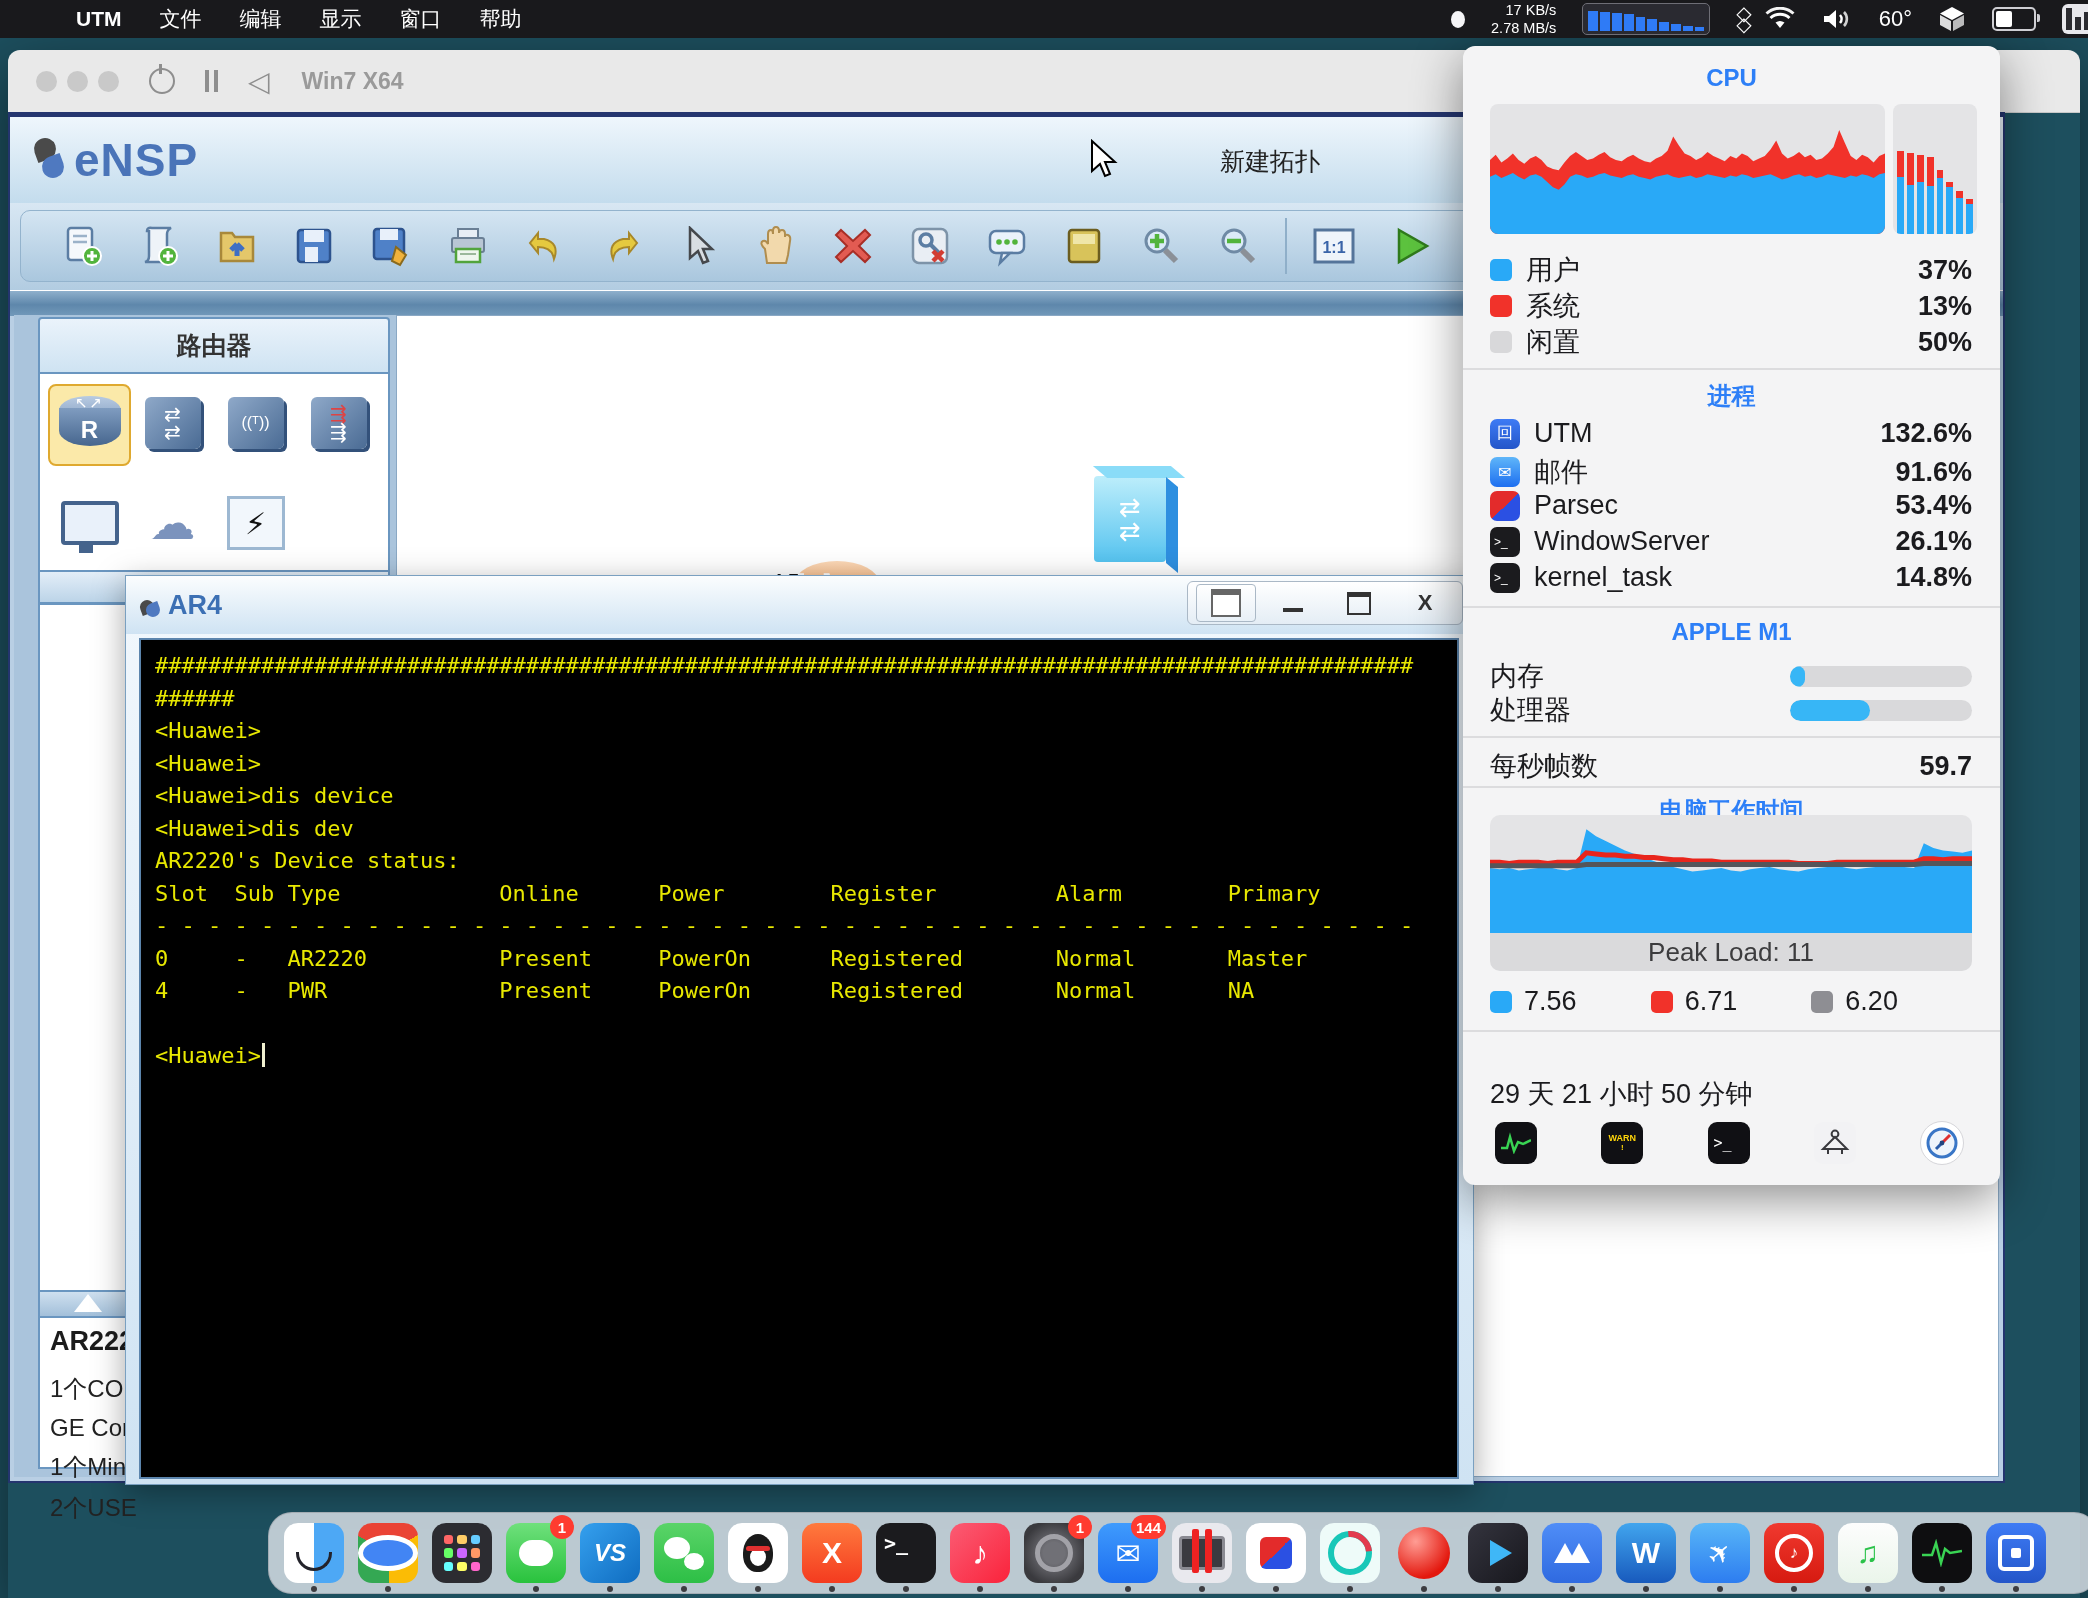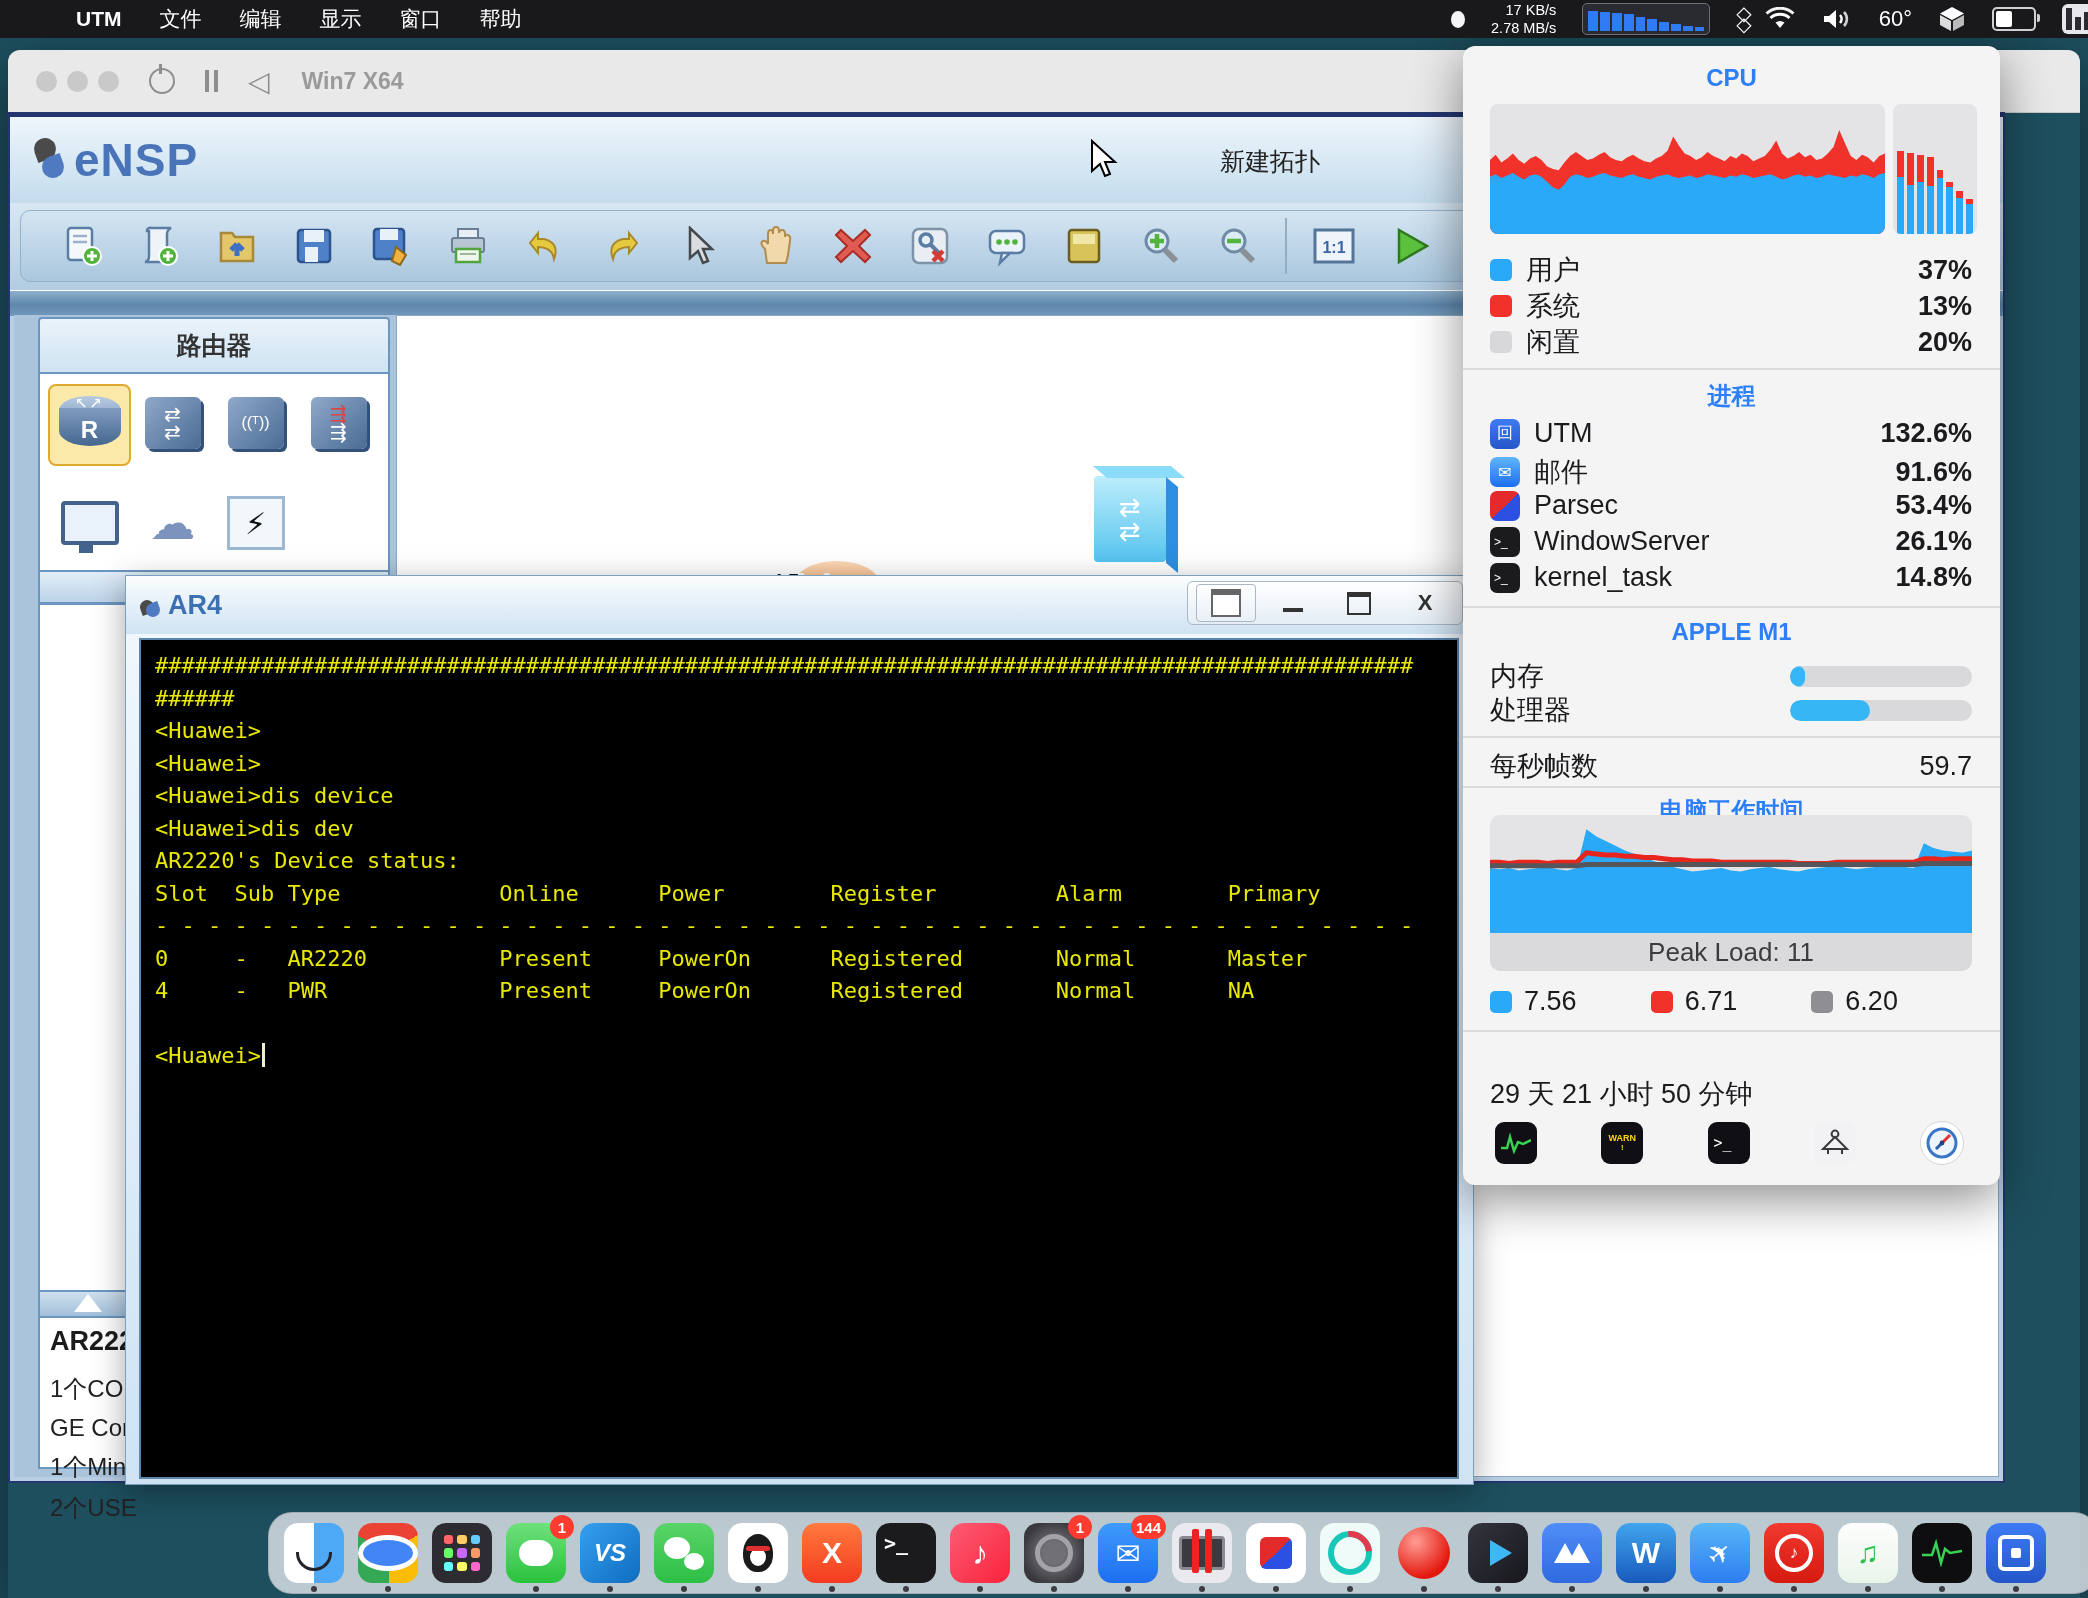--- a/index.html
+++ b/index.html
@@ -658,21 +658,21 @@
       <span class="val">37%</span>
   </div>
   <div class="legend-row" style="top:242px">
     <span class="chip" style="background:#f1322a"></span>
       <span>系统</span>
       <span class="val">13%</span>
   </div>
   <div class="legend-row" style="top:278px">
     <span class="chip" style="background:#d8d8da"></span>
       <span>闲置</span>
-      <span class="val">20%</span>
+      <span class="val">50%</span>
   </div>
 
   <div class="divider" style="top:322px"></div>
   <div class="sec-title" style="position:absolute;left:0;right:0;top:334px">进程</div>
 
   <div class="proc-row" style="top:372px">
     <span class="proc-ic" style="background:linear-gradient(#3e7bf5,#2456c9)">回</span>
     <span>UTM</span>
       <span class="val">132.6%</span>
   </div>
@@ -709,21 +709,21 @@
   <div class="m1-row" style="top:646px">
     <span>处理器</span>
     <span class="pbar">
         <i style="width: 44%;"></i>
       </span>
   </div>
 
   <div class="divider" style="top:690px"></div>
   <div class="m1-row" style="top:702px">
     <span>每秒帧数</span>
-    <span style="margin-left:auto;font-weight:400;">59.7</span>
+    <span style="margin-left:auto;font-weight:700;">59.7</span>
   </div>
   <div class="divider" style="top:740px"></div>
 
   <div class="sec-title" style="position:absolute;left:0;right:0;top:749px">电脑工作时间</div>
   <div id="load-chart"><svg width="482" height="118">
         <polygon points="0,118 0.0,53.1 9.6,54.3 19.3,53.1 28.9,55.5 38.6,54.3 48.2,53.1 57.8,51.9 67.5,54.3 77.1,55.5 86.8,53.1 96.4,14.2 106.0,21.2 115.7,26.0 125.3,30.7 135.0,35.4 144.6,38.9 154.2,42.5 163.9,46.0 173.5,49.6 183.2,51.9 192.8,54.3 202.4,56.6 212.1,55.5 221.7,54.3 231.4,53.1 241.0,55.5 250.6,56.6 260.3,54.3 269.9,53.1 279.6,51.9 289.2,54.3 298.8,55.5 308.5,56.6 318.1,54.3 327.8,53.1 337.4,51.9 347.0,50.7 356.7,53.1 366.3,54.3 376.0,53.1 385.6,51.9 395.2,50.7 404.9,49.6 414.5,51.9 424.2,53.1 433.8,28.3 443.4,33.0 453.1,35.4 462.7,36.6 472.4,37.8 482.0,35.4 482,118" fill="#29a9f7"></polygon>
         <polyline points="0.0,47.2 9.6,47.2 19.3,48.4 28.9,47.2 38.6,47.2 48.2,47.2 57.8,48.4 67.5,47.2 77.1,47.2 86.8,47.2 96.4,37.8 106.0,38.9 115.7,40.1 125.3,40.1 135.0,41.3 144.6,41.3 154.2,42.5 163.9,42.5 173.5,43.7 183.2,44.8 192.8,44.8 202.4,46.0 212.1,46.0 221.7,46.0 231.4,47.2 241.0,47.2 250.6,47.2 260.3,47.2 269.9,47.2 279.6,47.2 289.2,47.2 298.8,47.2 308.5,48.4 318.1,48.4 327.8,48.4 337.4,48.4 347.0,47.2 356.7,47.2 366.3,47.2 376.0,47.2 385.6,47.2 395.2,47.2 404.9,47.2 414.5,47.2 424.2,47.2 433.8,43.7 443.4,43.7 453.1,44.8 462.7,43.7 472.4,43.7 482.0,43.7" fill="none" stroke="#e8251c" stroke-width="5"></polyline>
         <polyline points="0.0,50.7 9.6,50.7 19.3,50.7 28.9,50.7 38.6,50.7 48.2,50.7 57.8,50.7 67.5,50.7 77.1,50.7 86.8,50.7 96.4,49.6 106.0,49.6 115.7,49.6 125.3,49.6 135.0,49.6 144.6,49.6 154.2,49.6 163.9,49.6 173.5,49.6 183.2,49.6 192.8,49.6 202.4,49.6 212.1,49.6 221.7,49.6 231.4,49.6 241.0,49.6 250.6,49.6 260.3,49.6 269.9,49.6 279.6,49.6 289.2,49.6 298.8,49.6 308.5,49.6 318.1,49.6 327.8,49.6 337.4,49.6 347.0,49.6 356.7,49.6 366.3,49.6 376.0,49.6 385.6,49.6 395.2,49.6 404.9,49.6 414.5,49.6 424.2,49.6 433.8,48.4 443.4,48.4 453.1,48.4 462.7,48.4 472.4,48.4 482.0,48.4" fill="none" stroke="#55555a" stroke-width="5"></polyline>
       </svg></div>
   <div id="peak-band">Peak Load: 11</div>

